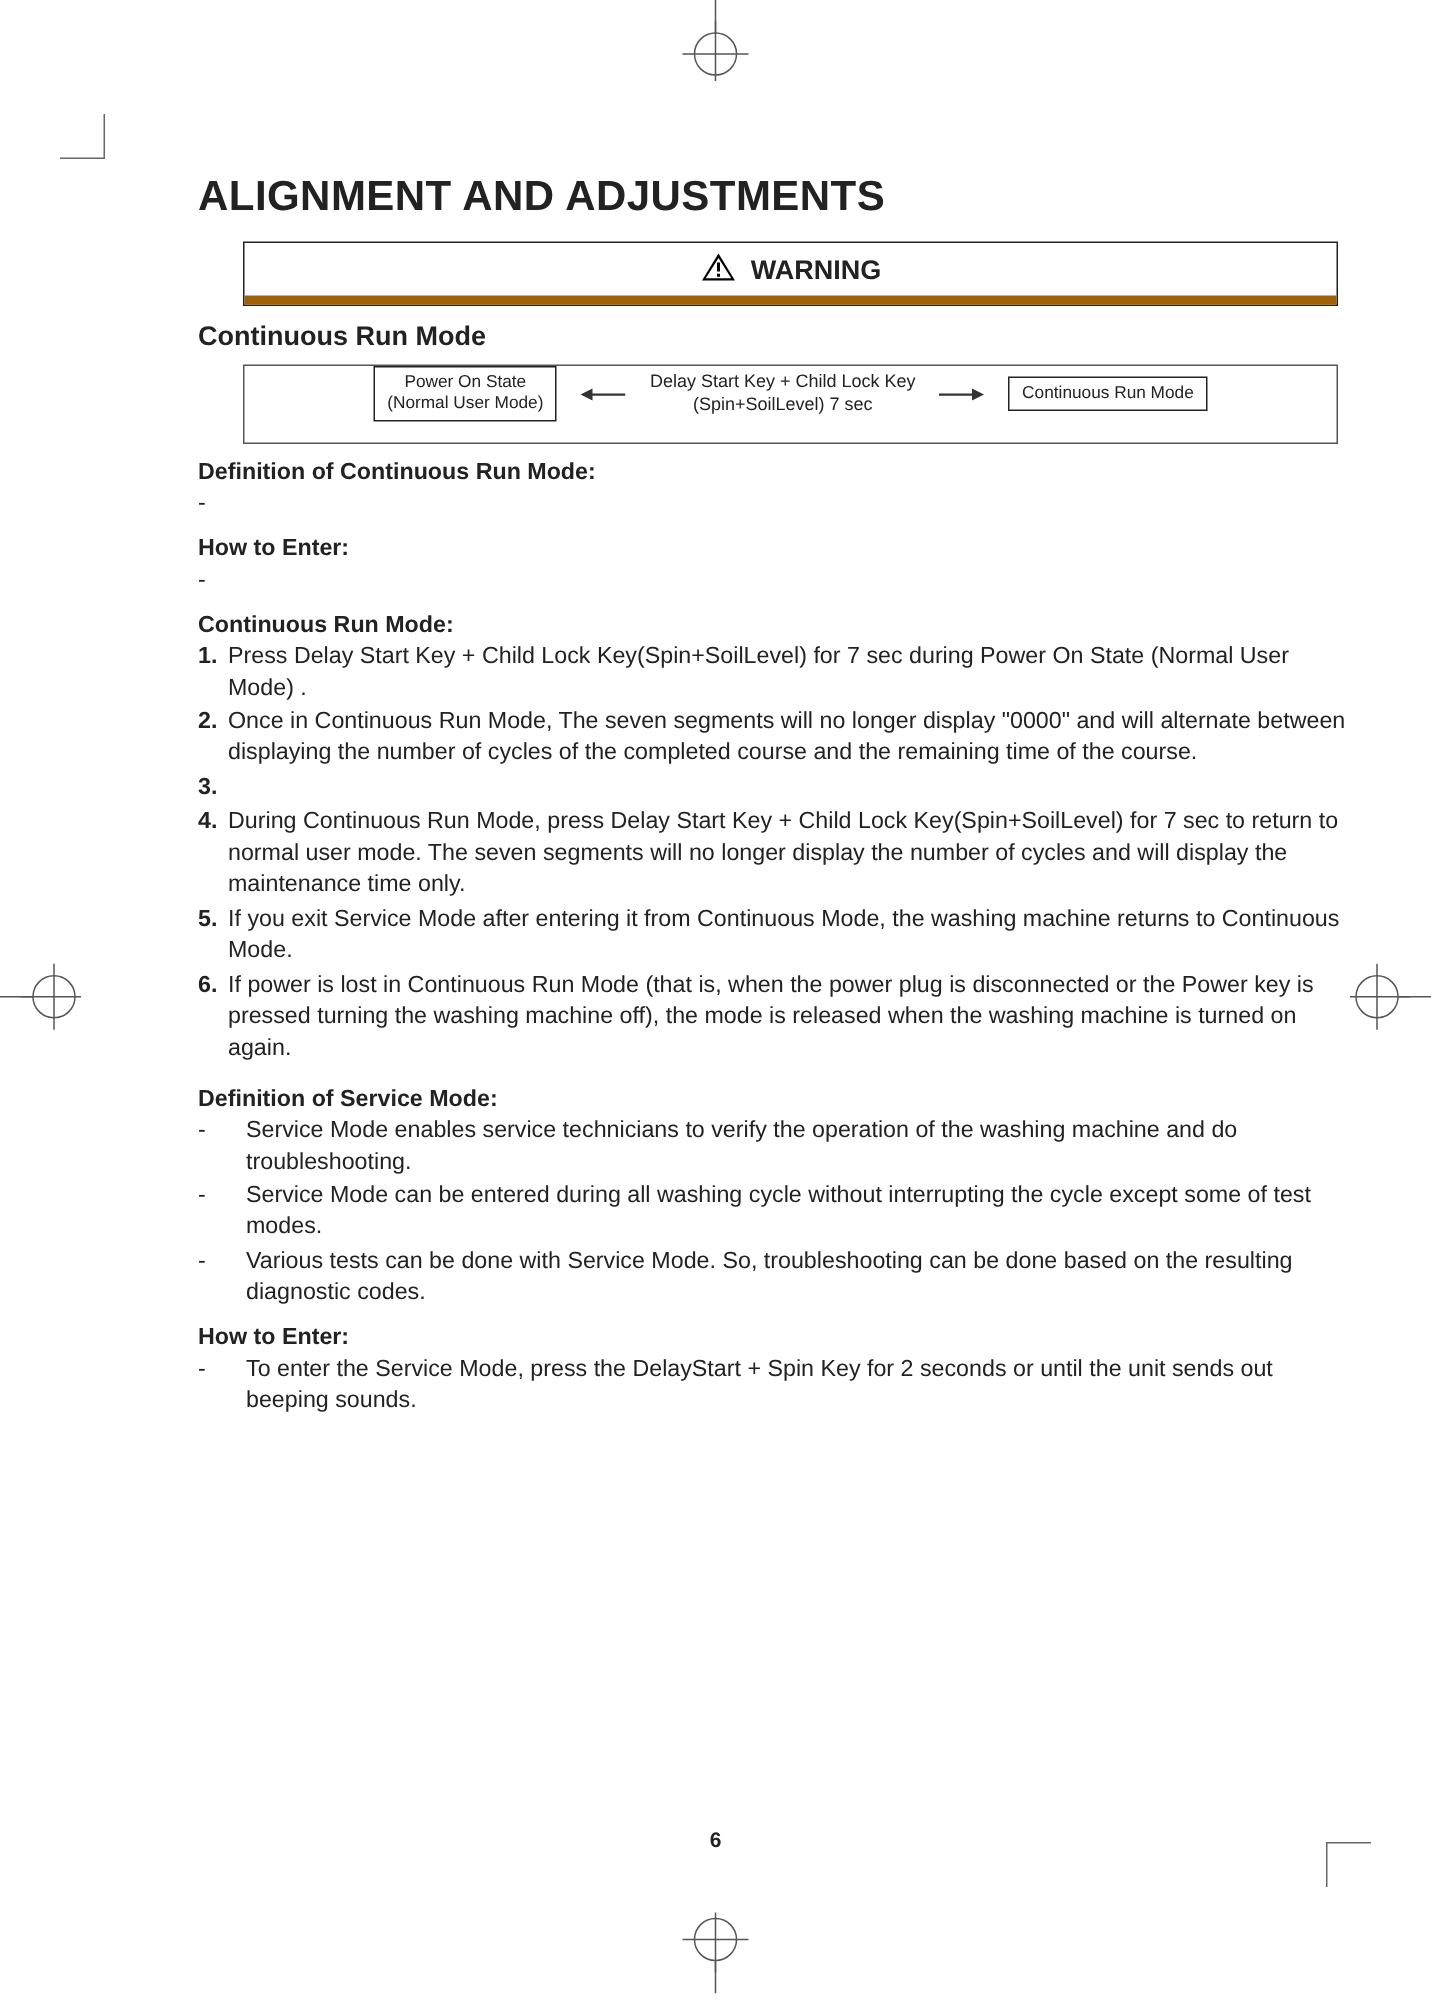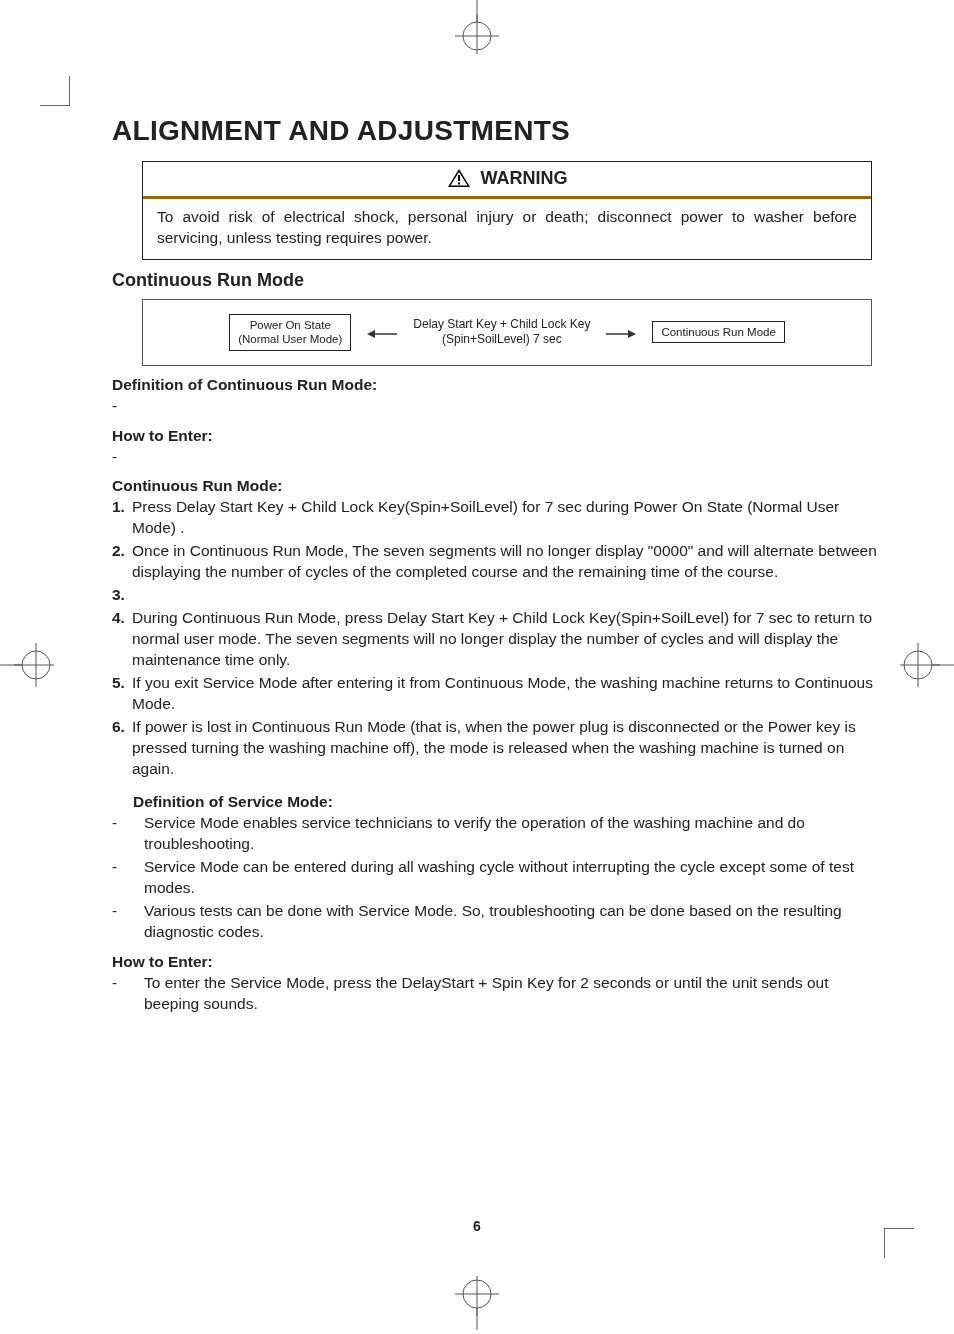--- a/index.html
+++ b/index.html
@@ -52,42 +52,42 @@
       transform: translateY(-50%);
     }
     .reg-mark-right {
       position: absolute;
       right: 0;
       top: 50%;
       transform: translateY(-50%);
     }
     .content {
       position: absolute;
-      left: 112px;
+      left: 132px;
       top: 115px;
       width: 770px;
     }
     h1 {
       font-size: 28px;
       font-weight: 700;
       letter-spacing: 0.3px;
       margin-bottom: 14px;
     }
     .warning-box {
       border: 1px solid #222;
       margin-left: 30px;
       margin-right: 10px;
       padding: 0;
     }
     .warning-header {
-      border-bottom: 3px solid #a16207;
+      border-bottom: 6px solid #a16207;
       text-align: center;
       padding: 6px 0 4px 0;
       display: flex;
-      align-items: flex-start;
+      align-items: center;
       justify-content: center;
       gap: 10px;
     }
     .warning-title {
       font-size: 18px;
       font-weight: 700;
     }
     .warning-text {
       padding: 8px 14px 10px 14px;
       font-size: 15.5px;
@@ -97,21 +97,21 @@
     h2 {
       font-size: 18px;
       font-weight: 700;
       margin-top: 10px;
       margin-bottom: 8px;
     }
     .flow-container {
       border: 1px solid #555;
       margin-left: 30px;
       margin-right: 10px;
-      padding: 14px 18px 14px 18px;
+      padding: 0 18px 14px 18px;
       display: flex;
       align-items: center;
       justify-content: center;
       gap: 16px;
     }
     .flow-box {
       border: 1px solid #222;
       font-size: 11.5px;
       line-height: 1.25;
       text-align: center;
@@ -207,21 +207,20 @@
       <span>
         <svg width="24" height="20" viewBox="0 0 24 20">
           <polygon points="12,1 23,19 1,19" fill="#000"></polygon>
           <polygon points="12,4 20.5,17.5 3.5,17.5" fill="#fff"></polygon>
           <rect x="11" y="7" width="2" height="6" fill="#000"></rect>
           <rect x="11" y="14.5" width="2" height="2" fill="#000"></rect>
         </svg>
       </span>
       <span class="warning-title">WARNING</span>
     </div>
-    <div class="warning-text">To avoid risk of electrical shock, personal injury or death; disconnect power to washer before servicing, unless testing requires power.</div>
   </div>
 
   <h2>Continuous Run Mode</h2>
 
   <div class="flow-container">
     <div class="flow-box">
       <div>Power On State</div>
       <div>(Normal User Mode)</div>
     </div>
     <span class="arrow">
@@ -272,21 +271,21 @@
   <div class="num-line">
     <span class="num-marker">5.</span>
     <span>If you exit Service Mode after entering it from Continuous Mode, the washing machine returns to Continuous Mode.</span>
   </div>
   <div class="num-line">
     <span class="num-marker">6.</span>
     <span>If power is lost in Continuous Run Mode (that is, when the power plug is disconnected or the Power key is pressed turning the washing machine off), the mode is released when the washing machine is turned on again.</span>
   </div>
 
   <div class="svc-section">
-    <h3 style="margin-top:2px;margin-left:21px;">Definition of Service Mode:</h3>
+    <h3 style="margin-top:2px;">Definition of Service Mode:</h3>
     <div class="bullet-line">
       <span class="bullet-marker">-&nbsp;&nbsp;&nbsp;</span>
       <span>Service Mode enables service technicians to verify the operation of the washing machine and do troubleshooting.</span>
     </div>
     <div class="bullet-line">
       <span class="bullet-marker">-&nbsp;&nbsp;&nbsp;</span>
       <span>Service Mode can be entered during all washing cycle without interrupting the cycle except some of test modes.</span>
     </div>
     <div class="bullet-line">
       <span class="bullet-marker">-&nbsp;&nbsp;&nbsp;</span>

